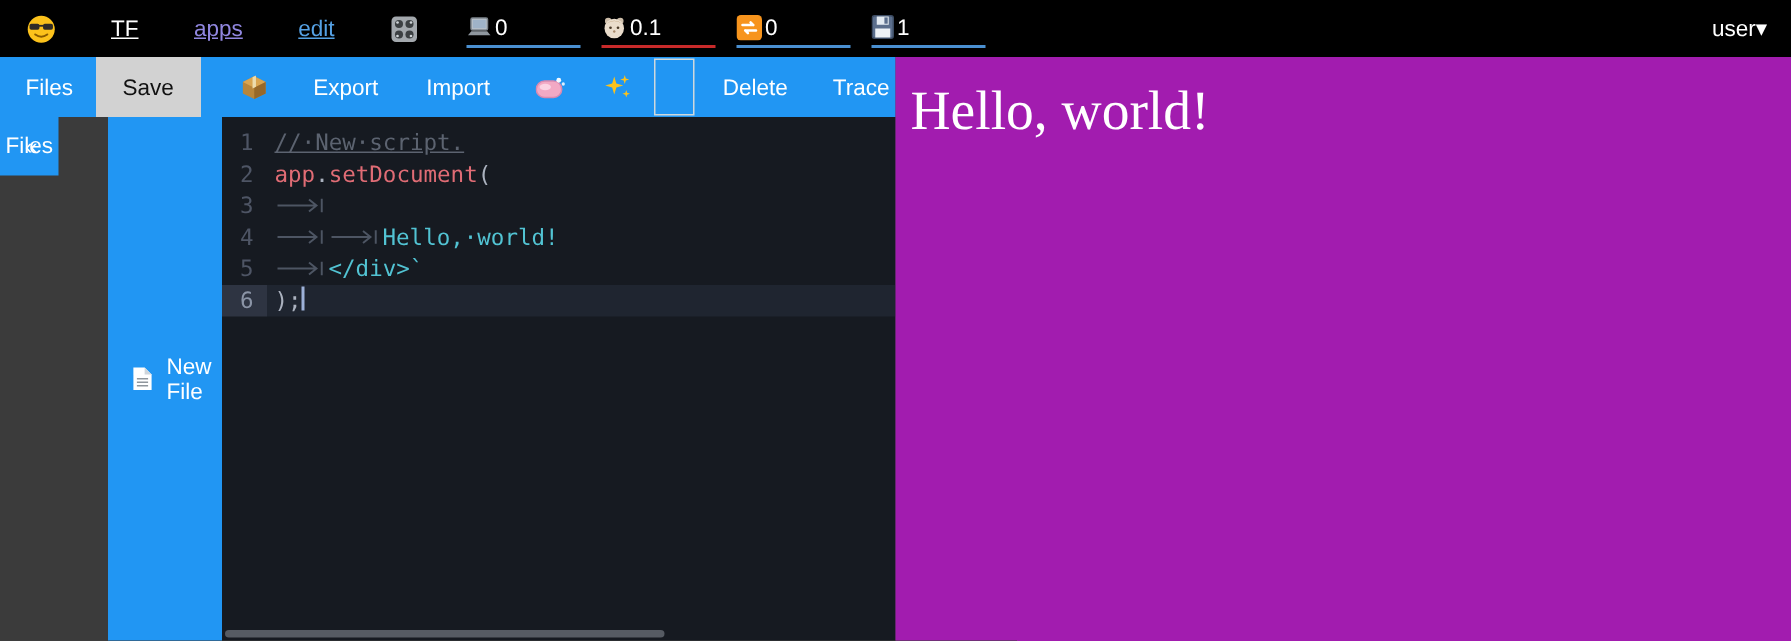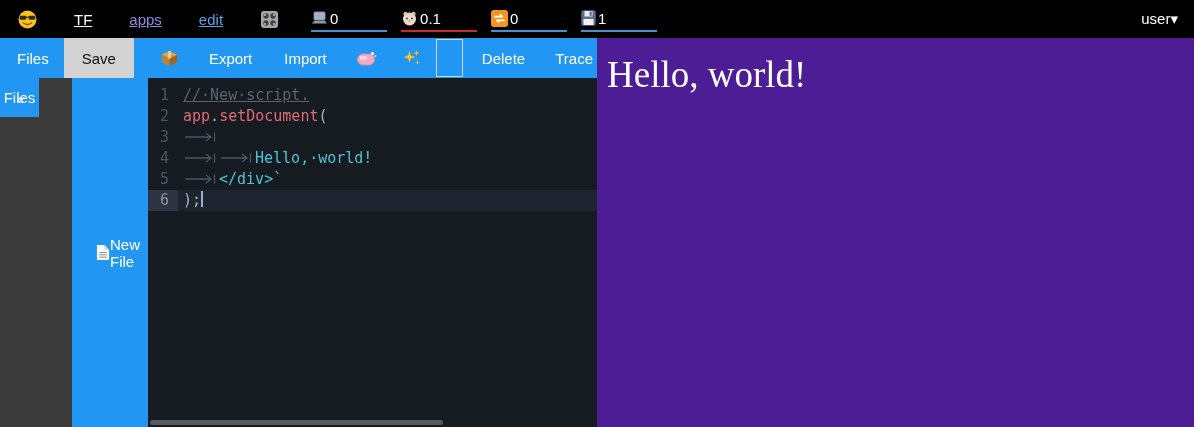--- a/index.html
+++ b/index.html
@@ -32,21 +32,21 @@
 
   .content { flex:1; display:flex; min-height:0; }
 
   
   .sidebar { width:148px; display:flex; flex-direction:row; background:#3b3b3b; }
   .sb-header { height:39px; background:#2196f3; color:#fff; font-size:15px; display:flex; align-items:center; justify-content:center; position:relative; flex:0 0 39px; }
   .sb-collapse { position:absolute; right:14px; top:50%; transform:translateY(-50%); cursor:pointer; font-size:15px; }
   .sb-file { height:37px; background:#2aa198; color:#fff; font-weight:700; font-size:15px; display:flex; align-items:center; gap:9px; padding-left:10px; cursor:pointer; flex:0 0 37px; }
   .sb-filler { flex:1; }
   .sb-actions { background:#2196f3; flex:0 0 76px; display:flex; flex-direction:column; justify-content:space-around; padding:2px 0; }
-  .sb-action { height:36px; color:#fff; font-size:15px; display:flex; align-items:center; padding-left:24px; cursor:pointer; }
+  .sb-action { height:36px; color:#fff; font-size:15px; display:flex; align-items:center; gap:9px; padding-left:16px; cursor:pointer; }
 
   
   .editor { flex:1; background:#161a21; position:relative; overflow:hidden;
             font-family:"DejaVu Sans Mono", monospace; font-size:15px; }
   .ed-lines { padding-top:7px; }
   .ed-row { display:flex; height:21px; line-height:21px; white-space:pre; }
   .ed-gutter { width:30px; flex:0 0 30px; text-align:right; padding-right:9px; color:#4e5565; user-select:none; }
   .ed-code { padding-left:5px; flex:1; overflow:hidden; }
   .ed-row.active .ed-code { background:#1f2530; }
   .ed-row.active .ed-gutter { background:#2e3442; color:#8b94a6; }
@@ -55,21 +55,21 @@
   .cm-property { color:#e06c75; }
   .cm-punct { color:#abb2bf; }
   .cm-string { color:#52c3d3; }
   .tab { display:inline-block; width:36px; height:10px; vertical-align:baseline; }
   .tab svg { display:inline-block; }
   .cursor { display:inline-block; width:2px; height:16px; background:#9db1d8; vertical-align:-2px; margin-left:0px; animation:blink 1.1s steps(1) infinite; }
   @keyframes blink { 50% { opacity:0; } }
   .hscrollbar { position:absolute; left:2px; bottom:2px; width:293px; height:5px; border-radius:3px; background:#565b63; cursor:pointer; }
 
   
-  .preview { position:absolute; left:597px; top:38px; width:597px; height:389px; background:#4c1d95; overflow:hidden; }
+  .preview { position:absolute; left:597px; top:38px; width:597px; height:389px; background:#a21caf; overflow:hidden; }
   .preview-text { color:#ffffff; font-family:"Liberation Serif", serif; font-size:37px; margin:15px 0 0 10px; }
 
   .icon { display:inline-flex; align-items:center; justify-content:center; }
 </style>
 </head>
 <body>
 
 <div class="topbar">
   <div class="left">
     <span class="icon">

